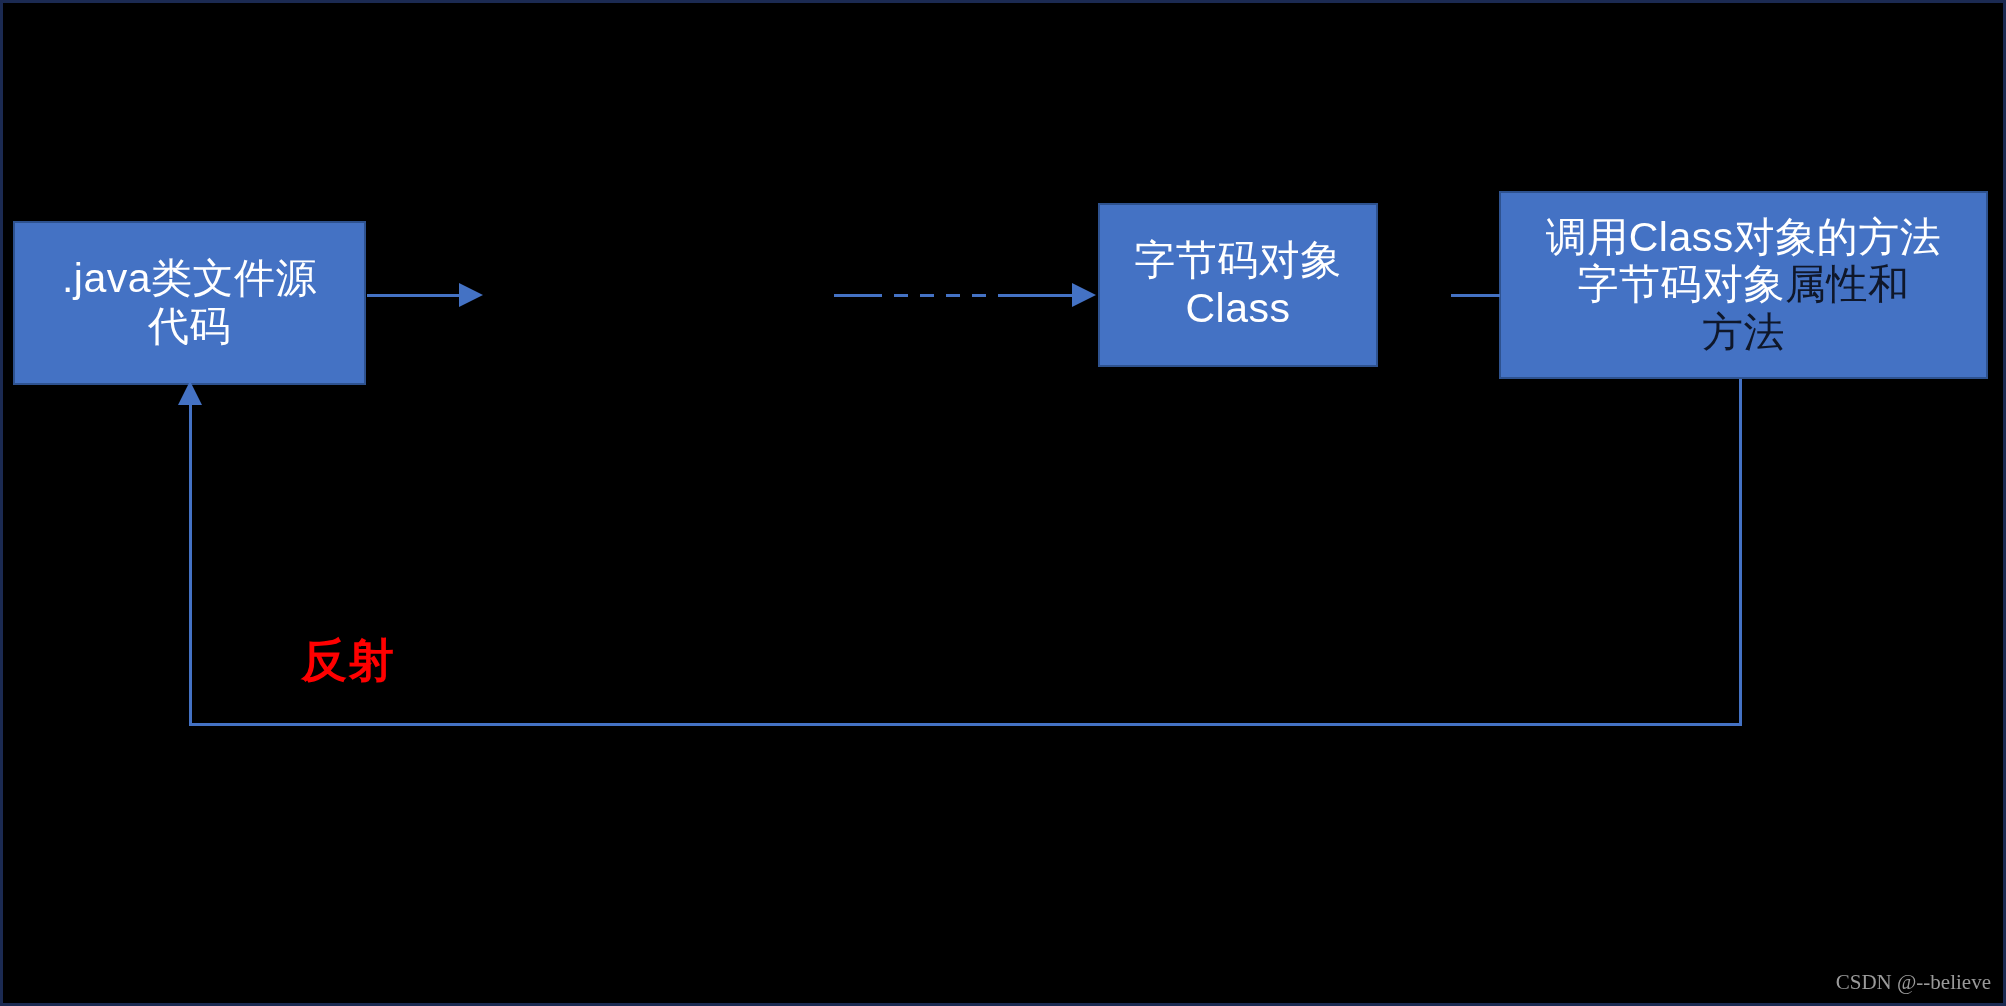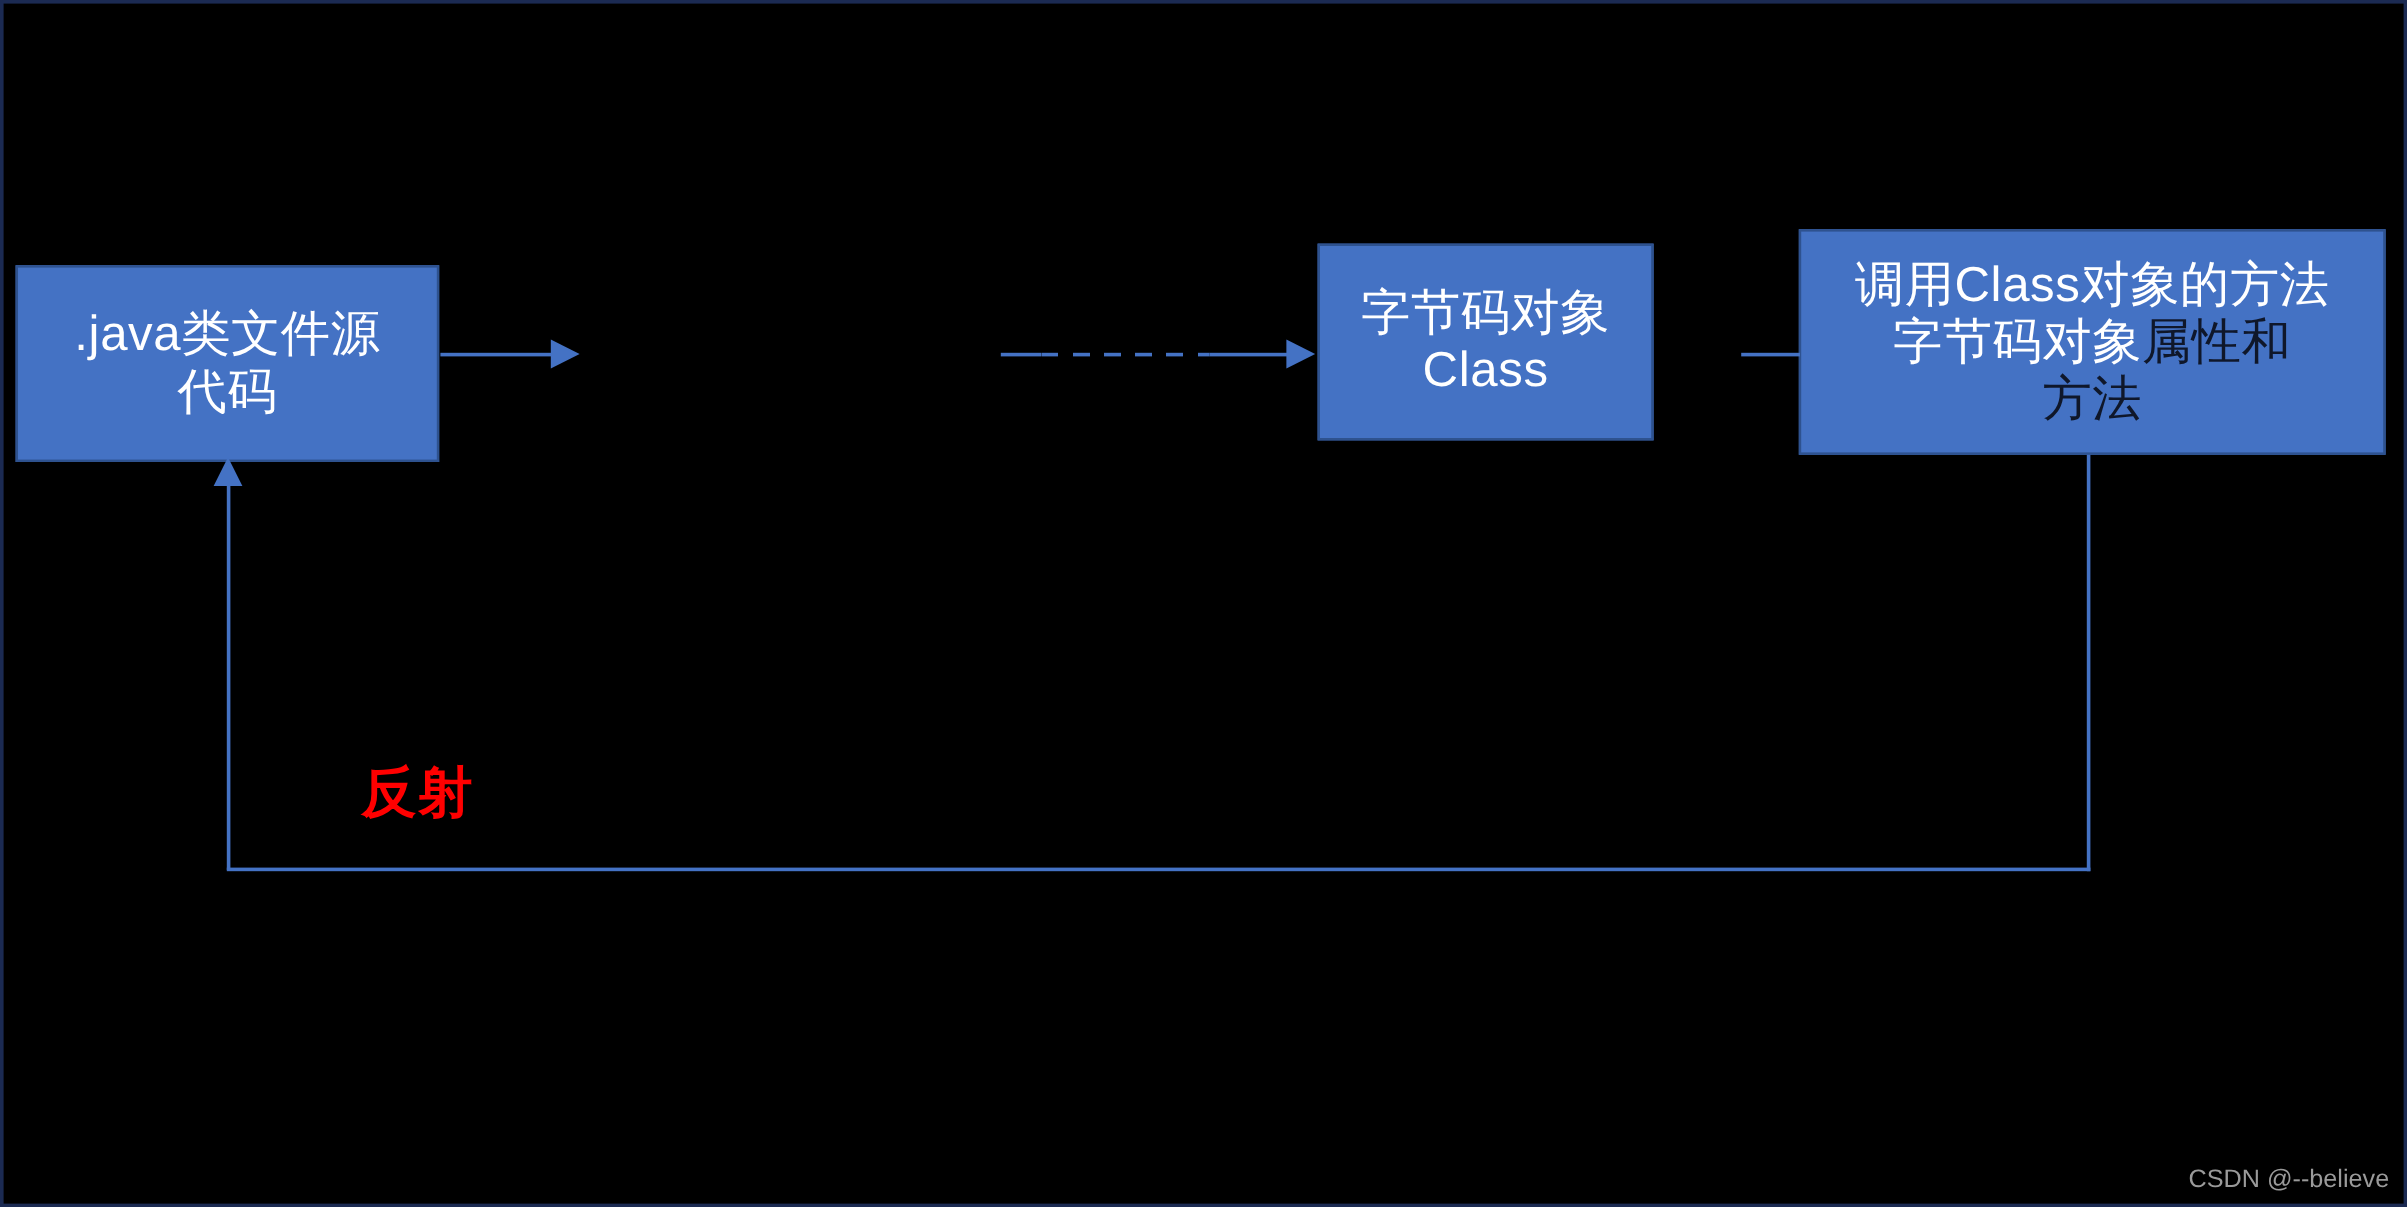--- a/index.html
+++ b/index.html
@@ -111,20 +111,21 @@
     white-space: nowrap;
   }
 
   
   #watermark {
     position: absolute;
     right: 12px; bottom: 8px;
     color: #9a9a9a;
     font-size: 21px;
     white-space: nowrap;
+    font-family: Liberation Serif, serif;
   }
 </style>
 </head>
 <body>
 
 <div id="canvas">
 
   <div class="node" id="node-source">
     <span class="txt"><span>.java类文件源</span><br><span>代码</span></span>
   </div>

